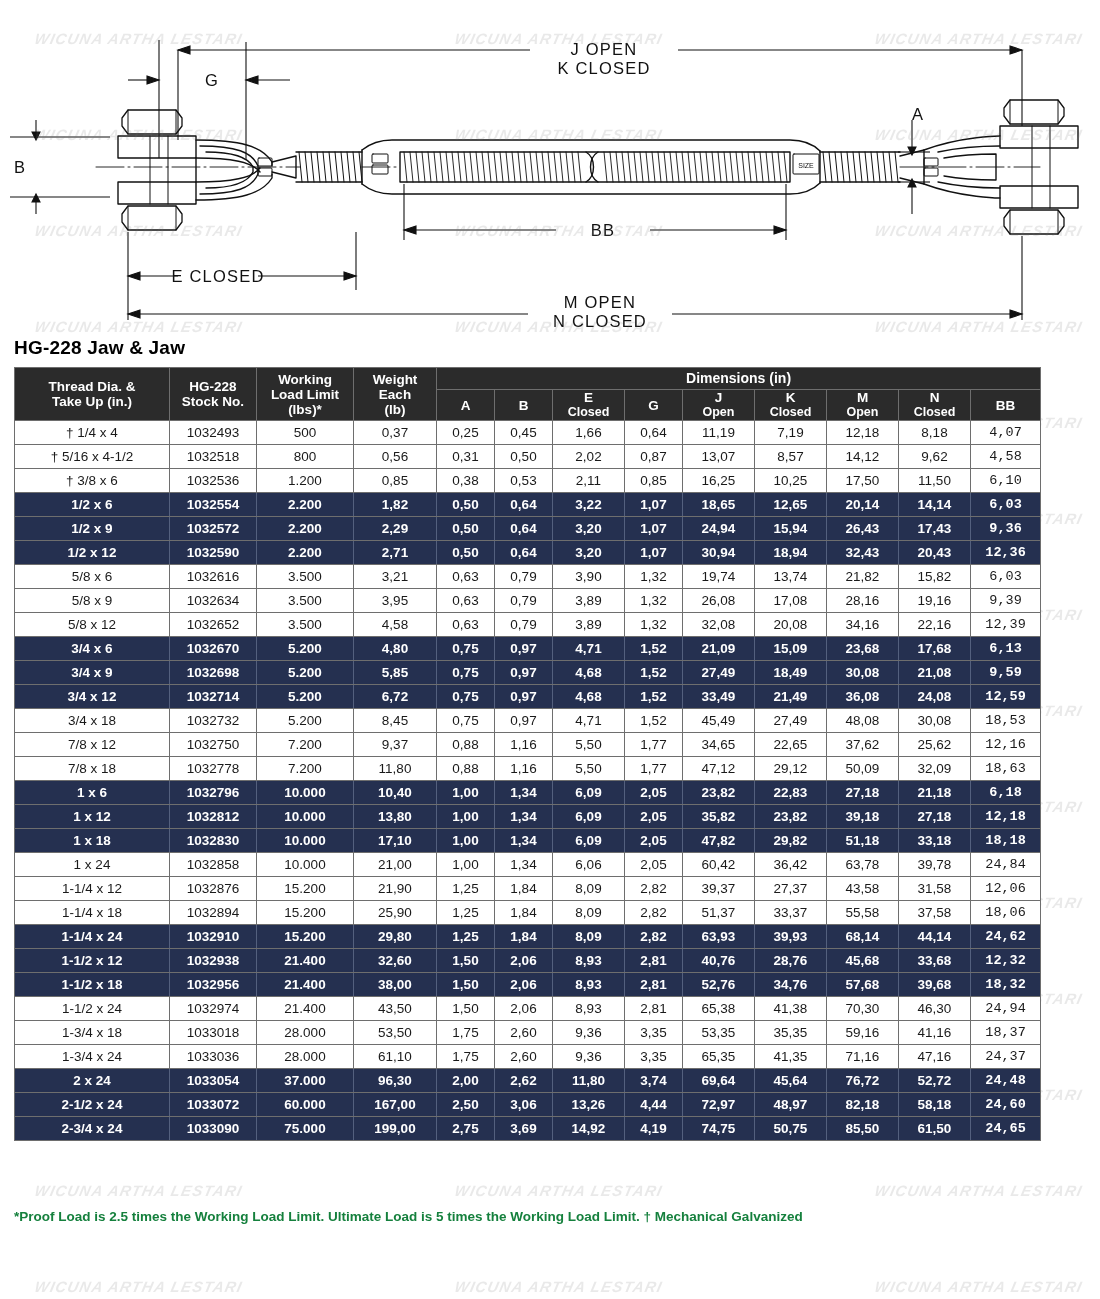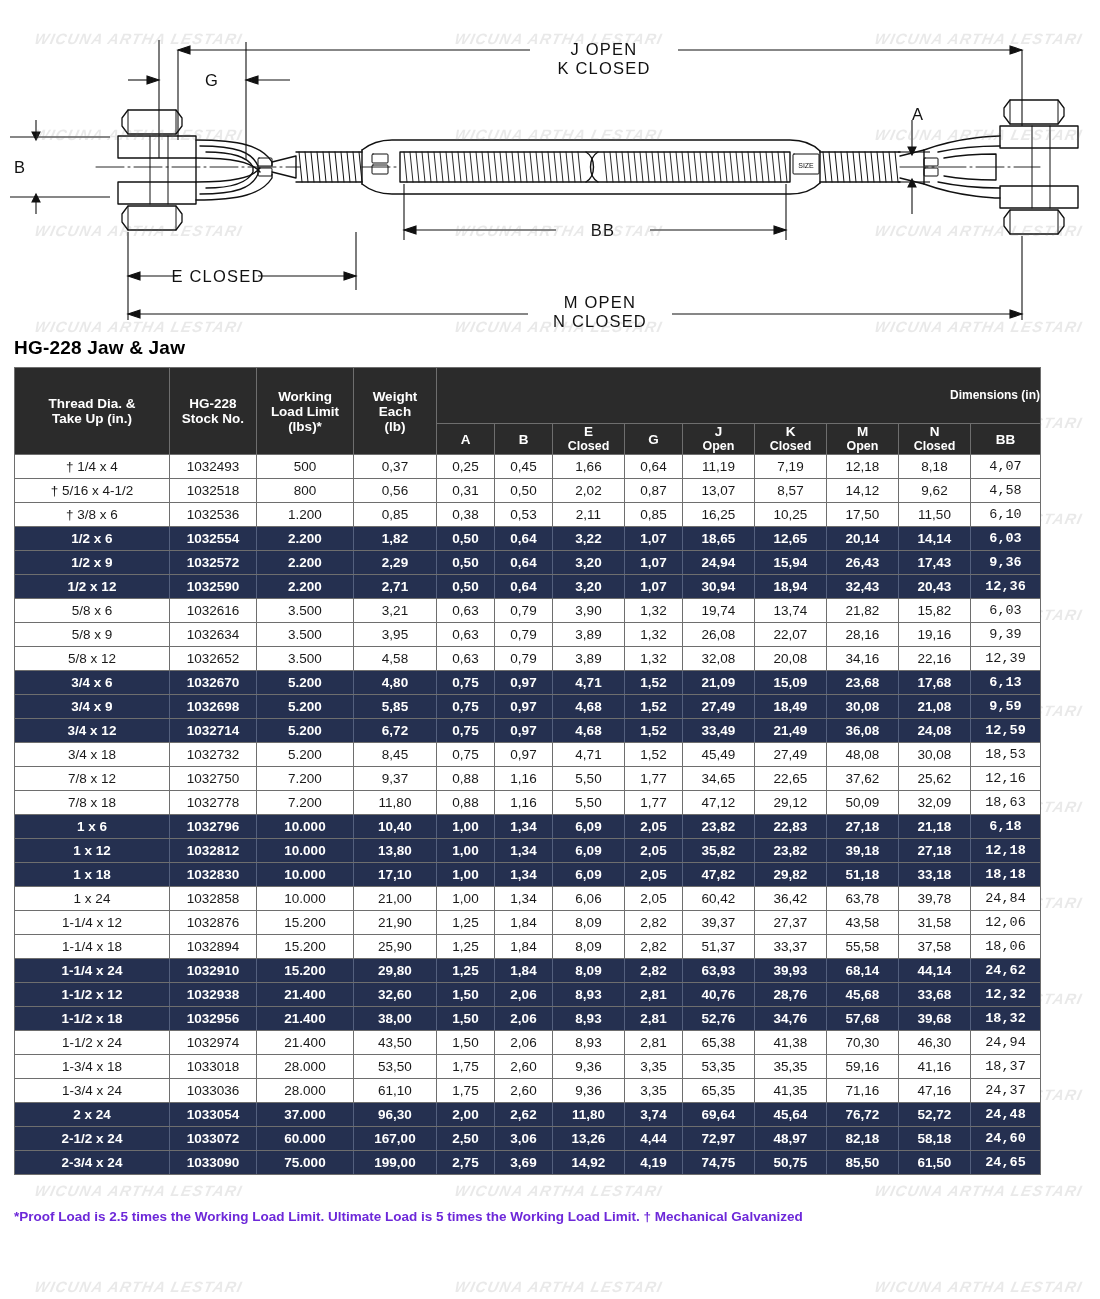--- a/index.html
+++ b/index.html
@@ -73,21 +73,21 @@
   }
   thead th {
     background: #2b2b2b;
     color: #ffffff;
     font-weight: bold;
     font-size: 13.5px;
     line-height: 15px;
     padding: 3px 2px;
     border: 1px solid #8a8a8a;
   }
-  thead th.dimgroup { font-size: 12px; padding: 20px 0; text-align: right; }
+  thead th.dimgroup { font-size: 14px; padding: 3px 0; }
   thead th .sub { display: block; font-size: 12.5px; font-weight: bold; }
 
   tbody td {
     height: 23px;
     line-height: 23px;
     font-size: 13.5px;
     color: #1a1a1a;
     background: #ffffff;
     border: 1px solid #b4b4b4;
     border-top: none;
@@ -106,21 +106,21 @@
   tbody tr td:first-child { border-left: 1px solid #6e6e6e; }
   tbody tr td:last-child { border-right: 1px solid #6e6e6e; font-family: Liberation Mono, monospace; }
   tbody tr:last-child td { border-bottom: 1px solid #6e6e6e; }
   tbody tr:first-child td { border-top: 1px solid #6e6e6e; }
 
   #footnote {
     position: absolute;
     left: 14px; top: 1209px;
     font-size: 13.5px;
     font-weight: bold;
-    color: #6d28d9;
+    color: #15803d;
     z-index: 6;
   }
 </style>
 </head>
 <body>
 
 <div id="watermark-layer">
     <div class="wm" style="left: 35px; top: 30px;">WICUNA ARTHA LESTARI</div>
     <div class="wm" style="left: 455px; top: 30px;">WICUNA ARTHA LESTARI</div>
     <div class="wm" style="left: 875px; top: 30px;">WICUNA ARTHA LESTARI</div>
@@ -476,21 +476,21 @@
         <tr>
           <td>5/8 x 9</td>
           <td>1032634</td>
           <td>3.500</td>
           <td>3,95</td>
           <td>0,63</td>
           <td>0,79</td>
           <td>3,89</td>
           <td>1,32</td>
           <td>26,08</td>
-          <td>22,07</td>
+          <td>17,08</td>
           <td>28,16</td>
           <td>19,16</td>
           <td>9,39</td>
         </tr>
         <tr>
           <td>5/8 x 12</td>
           <td>1032652</td>
           <td>3.500</td>
           <td>4,58</td>
           <td>0,63</td>

